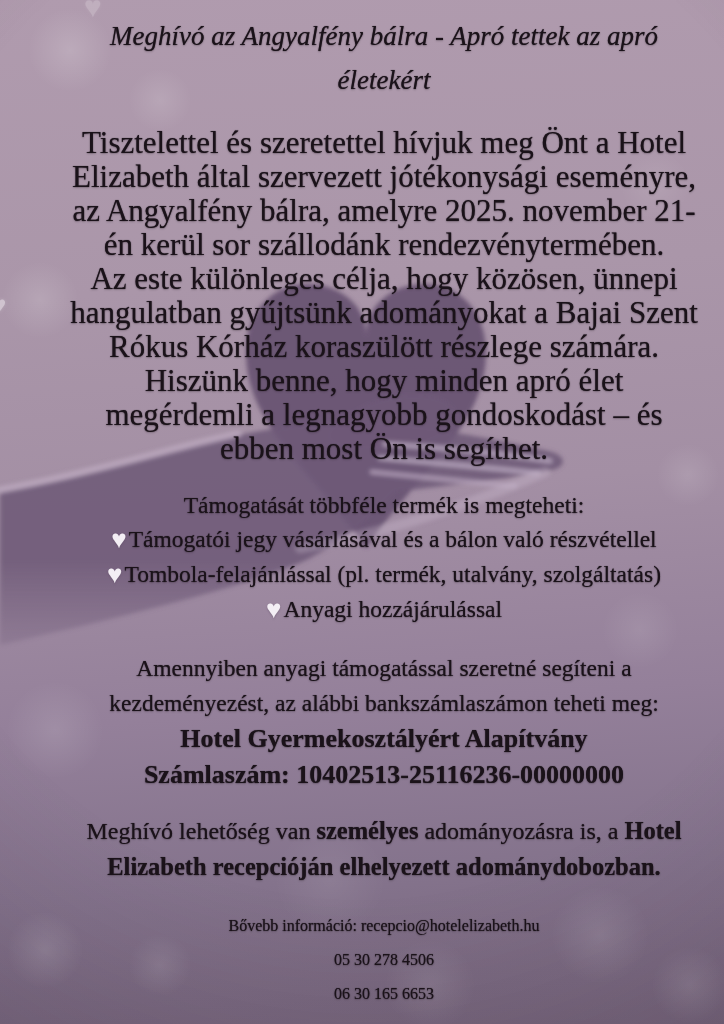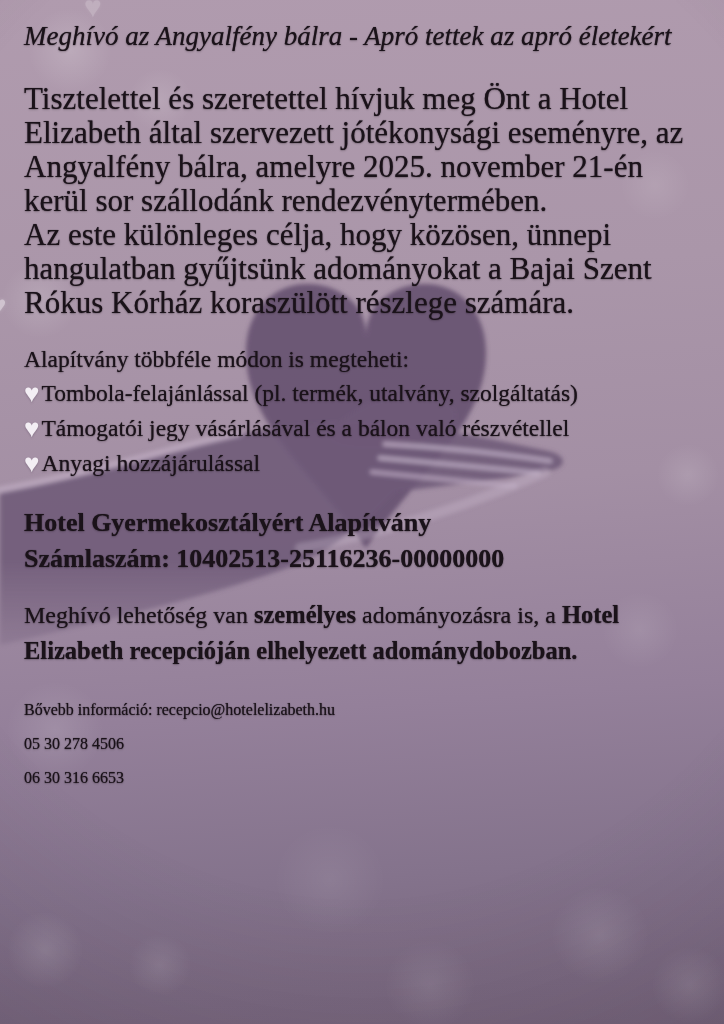--- a/index.html
+++ b/index.html
@@ -28,21 +28,23 @@
   }
   .vignette{
     position:absolute;inset:0;pointer-events:none;
     background:radial-gradient(ellipse 120% 90% at 50% 38%, rgba(0,0,0,0) 55%, rgba(42,28,48,.20) 100%);
   }
   .graphic{position:absolute;left:0;top:0;width:724px;height:1024px;}
   .content{
     position:absolute;inset:0;
     padding:14px 24px 0;
     box-sizing:border-box;
+    text-align:center;
     text-shadow:0 0 1px rgba(26,18,25,.75), 0 1px 2px rgba(26,18,25,.25);
+    margin-left:44px;
   }
   .title{
     font-style:italic;
     font-size:27px;line-height:44px;
     font-weight:400;
     margin:0 0 24px 0;
   }
   .body-par{font-size:31px;line-height:34px;margin:0;}
   .support{margin-top:22px;font-size:23.5px;line-height:34px;}
   .bullet-heart{
@@ -107,36 +109,38 @@
   <span class="deco-heart deco-1">♥</span>
   <span class="deco-heart deco-2">♥</span>
 
   <div class="content">
 
     <h1 class="title">Meghívó az Angyalfény bálra - Apró tettek az apró életekért</h1>
 
     <p class="body-par">Tisztelettel és szeretettel hívjuk meg Önt a Hotel Elizabeth által szervezett jótékonysági eseményre, az Angyalfény bálra, amelyre 2025. november 21-én kerül sor szállodánk rendezvénytermében.</p>
 
     <p class="body-par"><span>Az este különleges célja, hogy közösen, ünnepi hangulatban gyűjtsünk adományokat a Bajai Szent Rókus Kórház koraszülött részlege számára.</span><br>
+      <span>Hiszünk benne, hogy minden apró élet megérdemli a legnagyobb gondoskodást – és ebben most Ön is segíthet.</span>
     </p>
 
     <div class="support">
-      <div>Alapítvány többféle módon is megteheti:</div>
+      <div>Támogatását többféle termék is megteheti:</div>
+      <div><span class="bullet-heart">♥</span><span>Támogatói jegy vásárlásával és a bálon való részvétellel</span></div>
       <div><span class="bullet-heart">♥</span><span>Tombola-felajánlással (pl. termék, utalvány, szolgáltatás)</span></div>
-      <div><span class="bullet-heart">♥</span><span>Támogatói jegy vásárlásával és a bálon való részvétellel</span></div>
       <div><span class="bullet-heart">♥</span><span>Anyagi hozzájárulással</span></div>
     </div>
 
     <div class="bank">
+      <div class="bank-intro">Amennyiben anyagi támogatással szeretné segíteni a kezdeményezést, az alábbi bankszámlaszámon teheti meg:</div>
       <div class="bank-bold">Hotel Gyermekosztályért Alapítvány</div>
       <div class="bank-bold">Számlaszám: 10402513-25116236-00000000</div>
     </div>
 
     <p class="personal"><span>Meghívó lehetőség van </span><b>személyes</b><span> adományozásra is, a </span><b>Hotel Elizabeth recepcióján elhelyezett adománydobozban.</b></p>
 
     <div class="contact">
       <div>Bővebb információ: recepcio@hotelelizabeth.hu</div>
       <div>05 30 278 4506</div>
-      <div>06 30 316 6653</div>
+      <div>06 30 165 6653</div>
     </div>
 
   </div>
 </div>
 
 </body></html>

